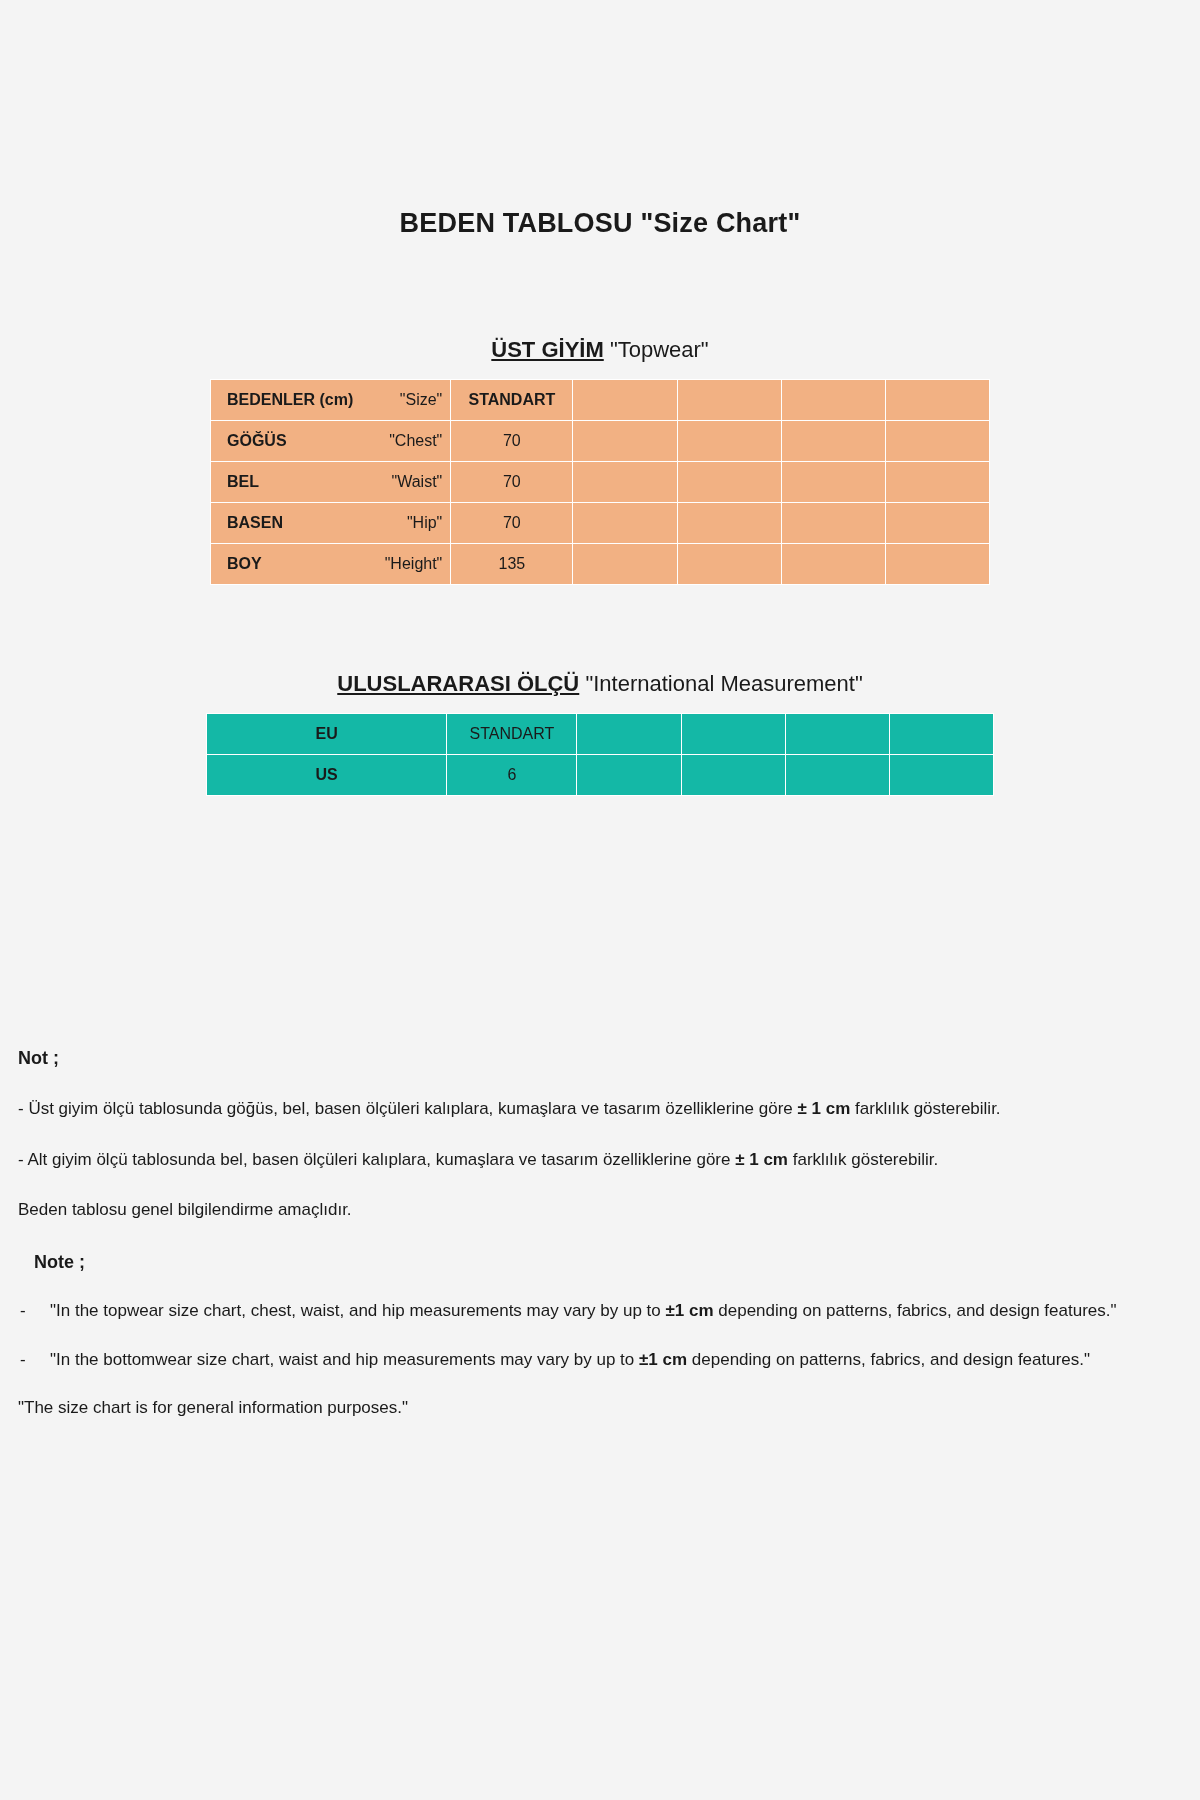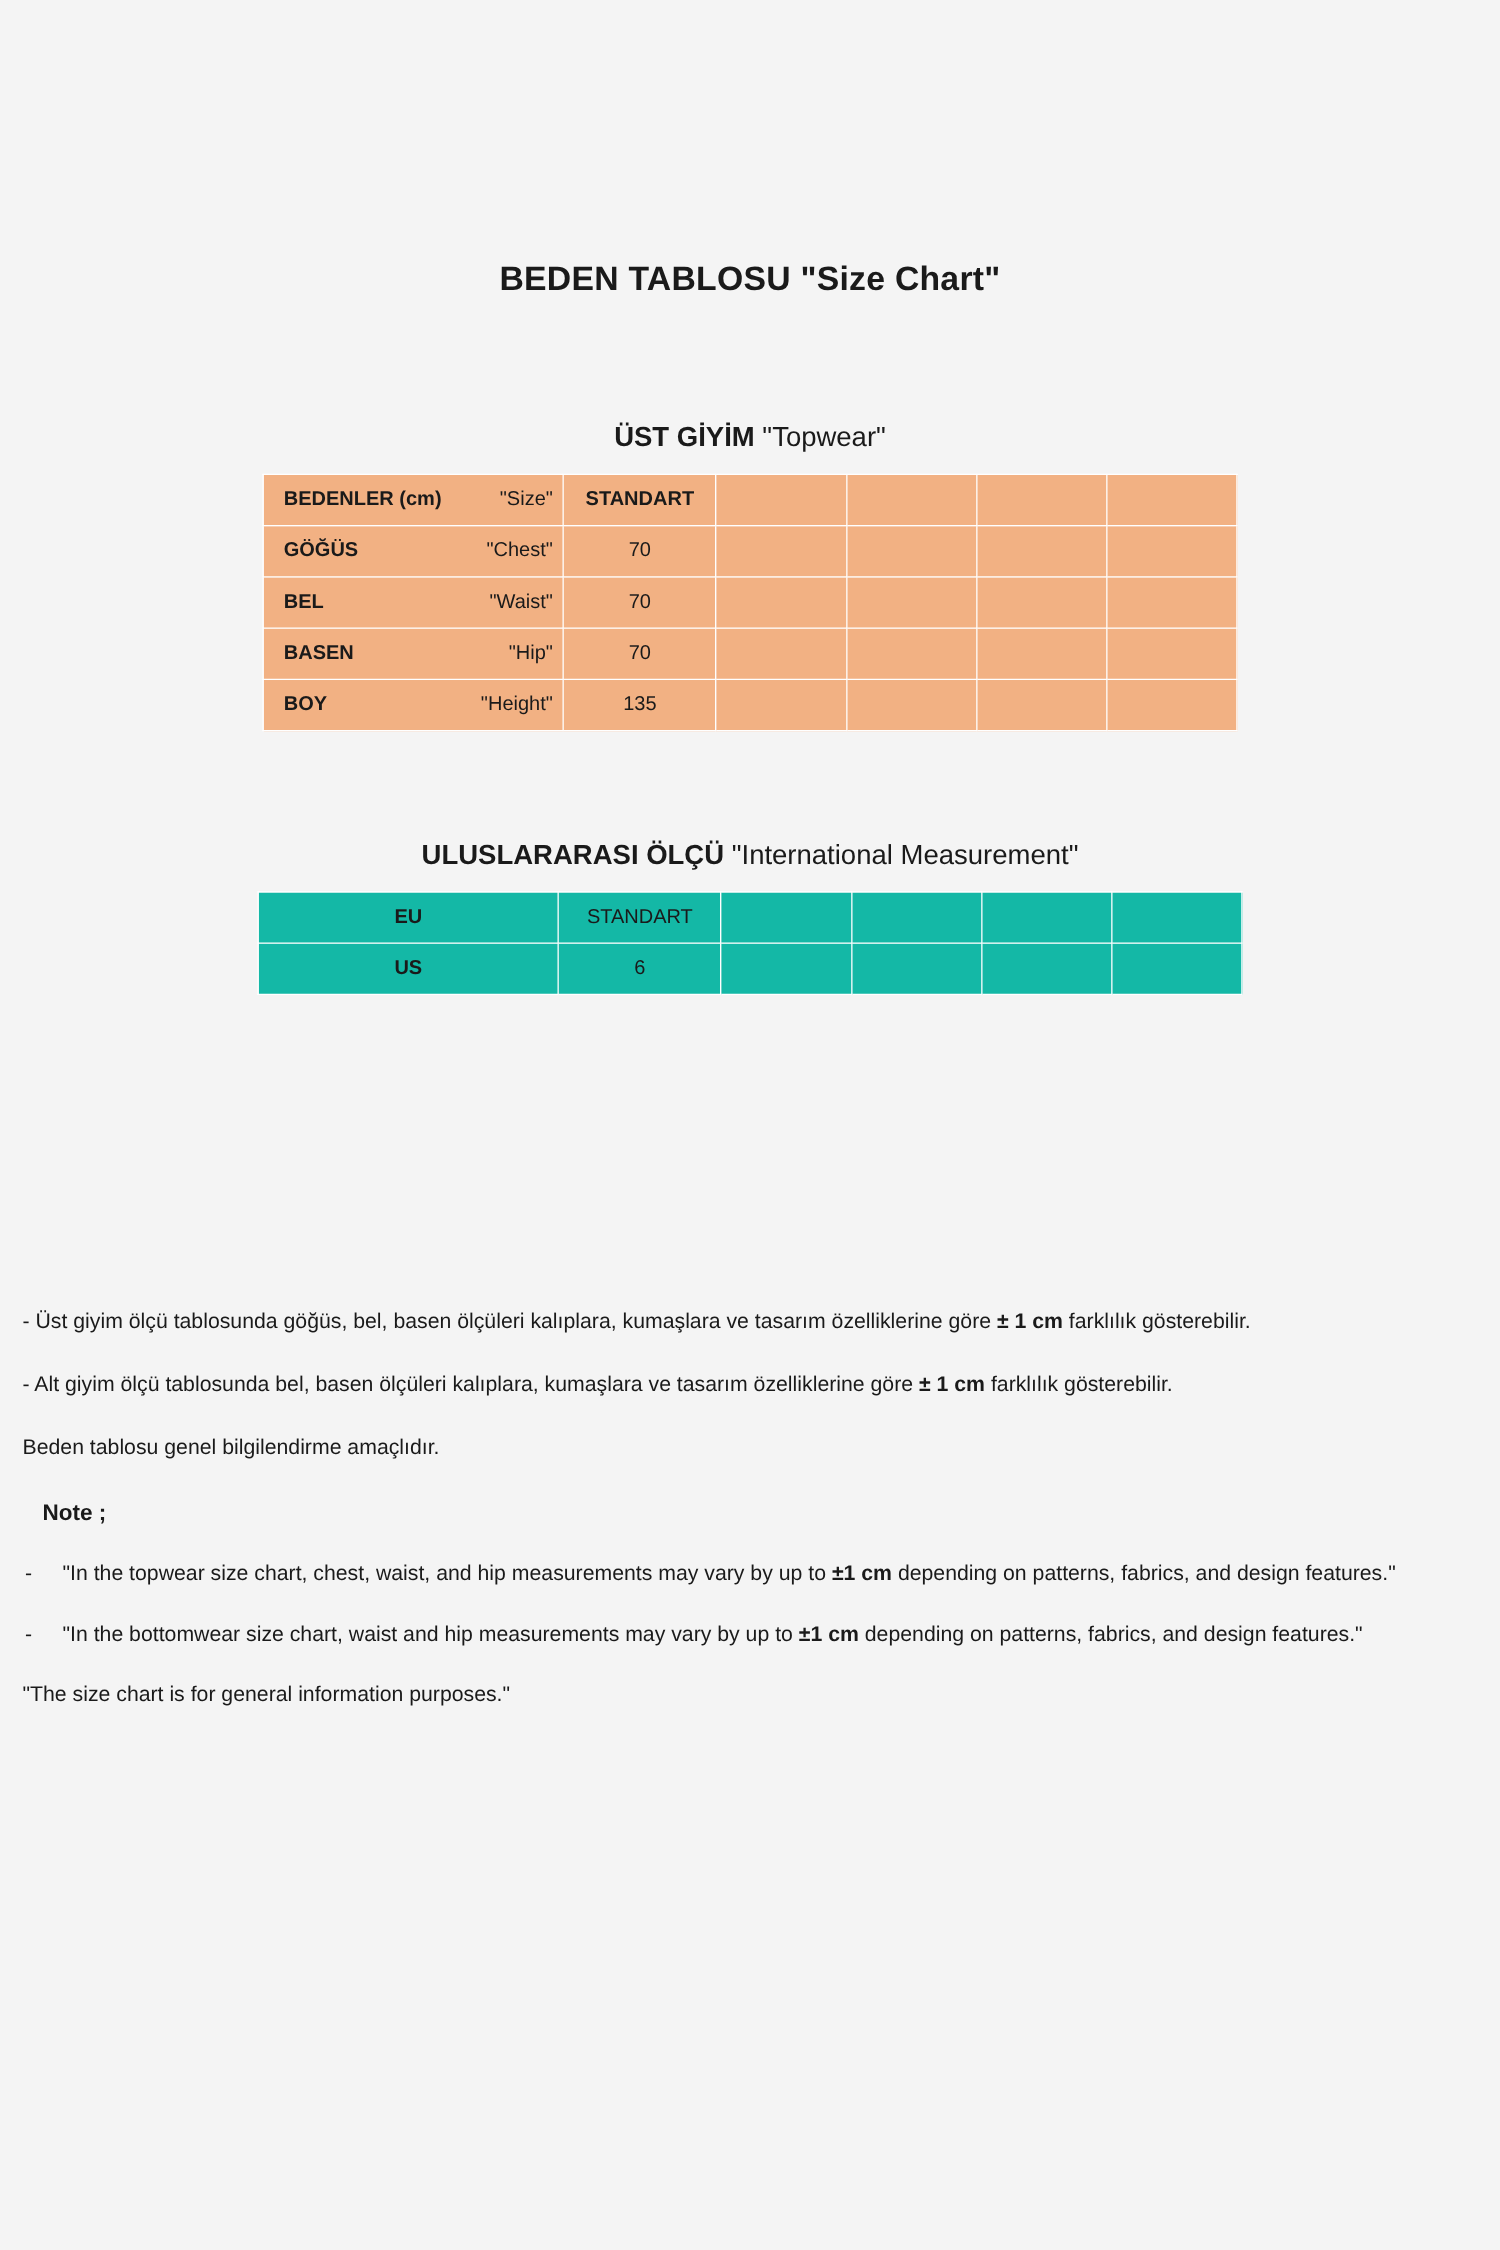--- a/index.html
+++ b/index.html
@@ -37,20 +37,21 @@
 
   
   .section-heading {
     text-align: center;
     font-size: 22px;
     margin: 0;
     font-weight: normal;
   }
   .section-heading .strong {
     font-weight: bold;
+    text-decoration: underline;
   }
   #topwear-heading {
     padding-top: 98px;
   }
   #intl-heading {
     padding-top: 86px;
   }
 
   
   .table-wrap {
@@ -277,20 +278,21 @@
           <td class="value"></td>
           <td class="value"></td>
           <td class="value"></td>
           <td class="value"></td>
         </tr>
       </tbody>
     </table>
   </div>
 
   <div class="notes">
+    <p class="head">Not ;</p>
 
     <p>
       <span>- Üst giyim ölçü tablosunda göğüs, bel, basen ölçüleri kalıplara, kumaşlara ve tasarım özelliklerine göre </span><b>± 1 cm</b><span> farklılık gösterebilir.</span>
     </p>
 
     <p>
       <span>- Alt giyim ölçü tablosunda bel, basen ölçüleri kalıplara, kumaşlara ve tasarım özelliklerine göre </span><b>± 1 cm</b><span> farklılık gösterebilir.</span>
     </p>
 
     <p>Beden tablosu genel bilgilendirme amaçlıdır.</p>

